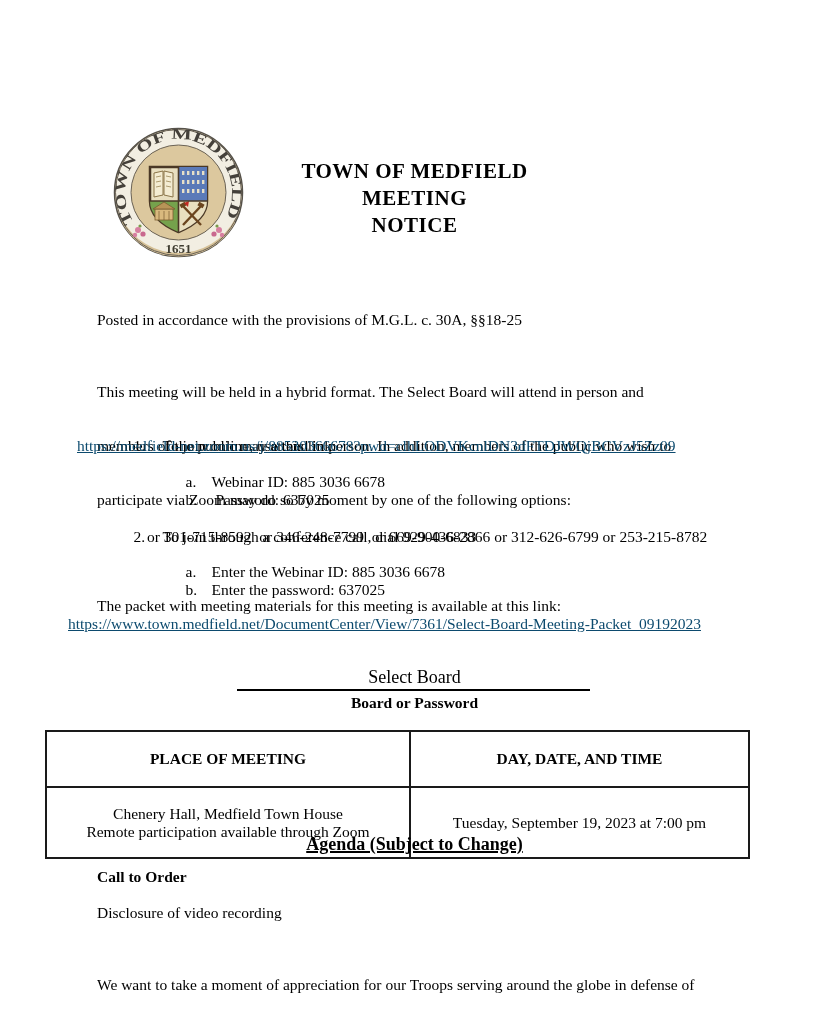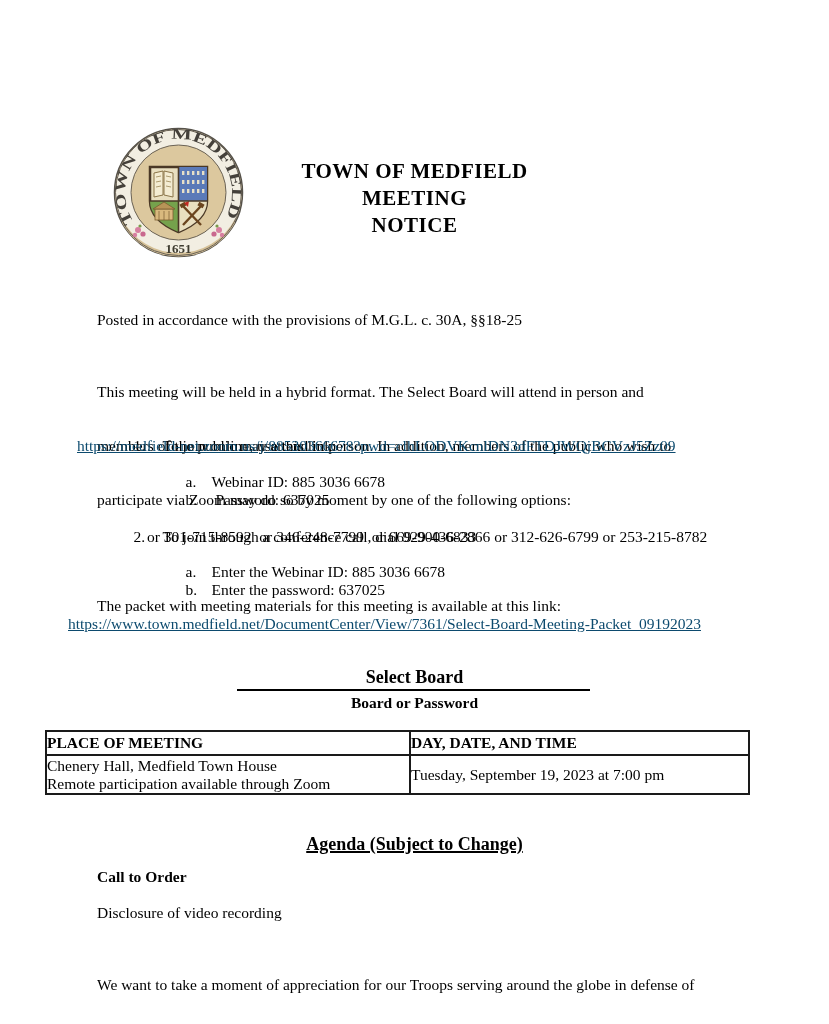--- a/index.html
+++ b/index.html
@@ -21,33 +21,33 @@
     text-align:center;
     letter-spacing:0.5px;
   }
   a.doclink{
     color:#0c4a6e;
     text-decoration:underline;
     font-size:15.5px;
     white-space:pre;
   }
   .center-line{left:0;right:0;text-align:center;}
-  .committee-name{font-size:18px;font-weight:bold;}
+  .committee-name{font-size:18px;font-weight:normal;}
   .committee-caption{font-size:15.5px;font-weight:bold;}
   .rule{border-bottom:2px solid #000;height:0;}
   table.meeting{
     border-collapse:collapse;
     table-layout:fixed;
     width:703px;
   }
   table.meeting td,table.meeting th{
     border:2px solid #1a1a1a;
-    text-align:left;
+    text-align:center;
     vertical-align:middle;
-    padding:0;
+    padding:16px;
     font-size:15.5px;
     line-height:18px;
   }
   table.meeting th{font-weight:bold;height:22px;}
   table.meeting td{height:37px;}
   .agenda-title{
     font-size:18px;
     font-weight:bold;
     text-decoration:underline;
     text-decoration-thickness:2px;

